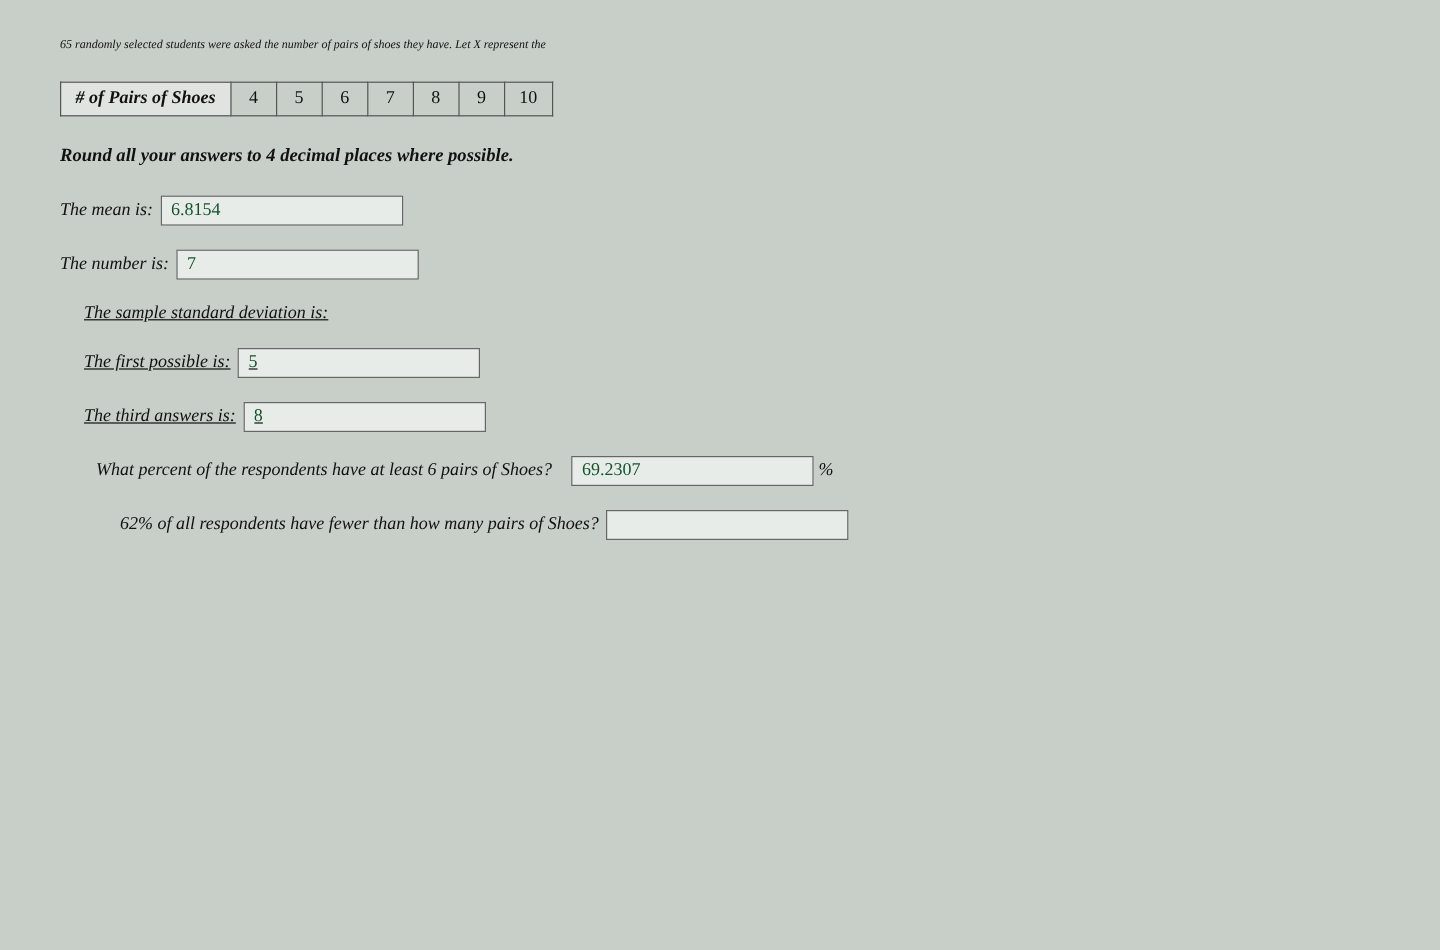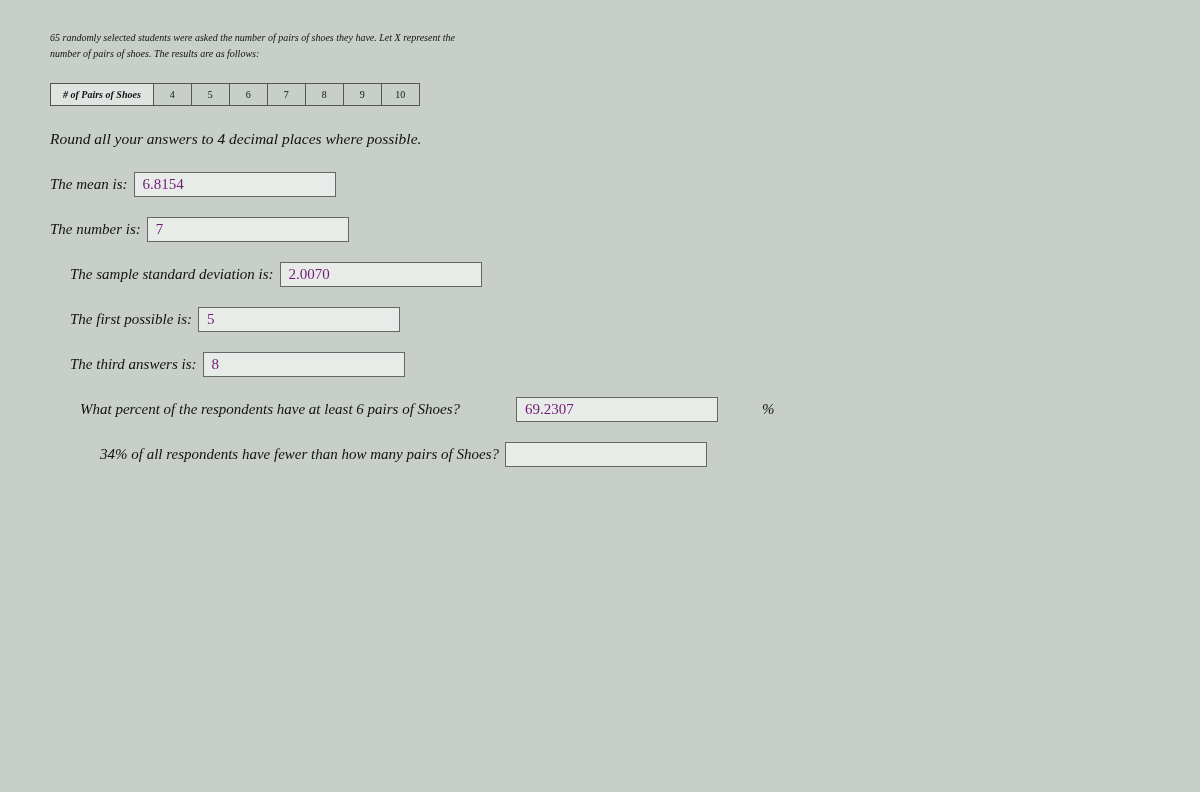--- a/index.html
+++ b/index.html
@@ -15,39 +15,39 @@
       font-family: Georgia, 'Times New Roman', serif;
       font-size: 16px;
       color: #111;
       padding: 30px 50px;
       overflow: hidden;
     }
 
     table.data-table {
       border-collapse: collapse;
       margin-bottom: 24px;
-      font-size: 10px;
+      font-size: 15px;
     }
 
     table.data-table td {
       border: 1.5px solid #555;
       padding: 5px 12px;
       text-align: center;
       min-width: 38px;
     }
 
     table.data-table td.header-cell {
       font-weight: bold;
       text-align: center;
       background-color: #e0e4e0;
       font-style: italic;
     }
 
     .round-note {
-      font-weight: normal;
+      font-weight: bold;
       font-style: italic;
       font-size: 15.5px;
       margin-bottom: 24px;
     }
 
     .answer-row {
       margin-bottom: 20px;
       display: flex;
       align-items: center;
       font-size: 15px;
@@ -61,49 +61,48 @@
     }
 
     .answer-box {
       border: 1.5px solid #666;
       background-color: #e8ece8;
       padding: 3px 8px;
       min-width: 90px;
       font-size: 15px;
       font-style: normal;
       font-family: Georgia, serif;
-      color: #701a75;
+      color: #14532d;
     }
 
     .answer-row.indented {
       margin-left: 20px;
+      text-decoration: underline;
     }
 
     .answer-row.more-indented {
       margin-left: 30px;
-      gap: 40px;
     }
 
     .percent-symbol {
       font-size: 15px;
       margin-left: 4px;
       font-style: italic;
     }
 
     .last-row {
       margin-left: 50px;
       margin-bottom: 20px;
     }
   </style>
 </head>
 <body>
 
 <div style="font-style:italic; font-size:10px; line-height:1.55; margin-bottom:22px;">
   <span>65 randomly selected students were asked the number of pairs of shoes they have. Let X represent the</span><br>
-  <span>number of pairs of shoes. The results are as follows:</span>
 </div>
 
 <table class="data-table">
   <tbody>
       <tr>
     <td class="header-cell"># of Pairs of Shoes</td>
     <td>4</td>
     <td>5</td>
     <td>6</td>
     <td>7</td>
@@ -121,35 +120,34 @@
   <input class="answer-box" type="text" value="6.8154" style="">
 </div>
 
 <div class="answer-row">
   <label>The number is:</label>
   <input class="answer-box" type="text" value="7" style="">
 </div>
 
 <div class="answer-row indented">
   <label>The sample standard deviation is:</label>
-  <input class="answer-box" type="text" value="2.0070" style="">
 </div>
 
 <div class="answer-row indented">
   <label>The first possible is:</label>
   <input class="answer-box" type="text" value="5" style="">
 </div>
 
 <div class="answer-row indented">
   <label>The third answers is:</label>
   <input class="answer-box" type="text" value="8" style="">
 </div>
 
 <div class="answer-row more-indented">
   <label>What percent of the respondents have at least 6 pairs of Shoes?</label>
   <input class="answer-box" type="text" style="min-width: 80px; margin-left: 10px;" value="69.2307">
   <span class="percent-symbol">%</span>
 </div>
 
 <div class="answer-row last-row">
-  <label>34% of all respondents have fewer than how many pairs of Shoes?</label>
+  <label>62% of all respondents have fewer than how many pairs of Shoes?</label>
   <input class="answer-box" type="text" style="min-width: 120px;" value="">
 </div>
 
 </body></html>

